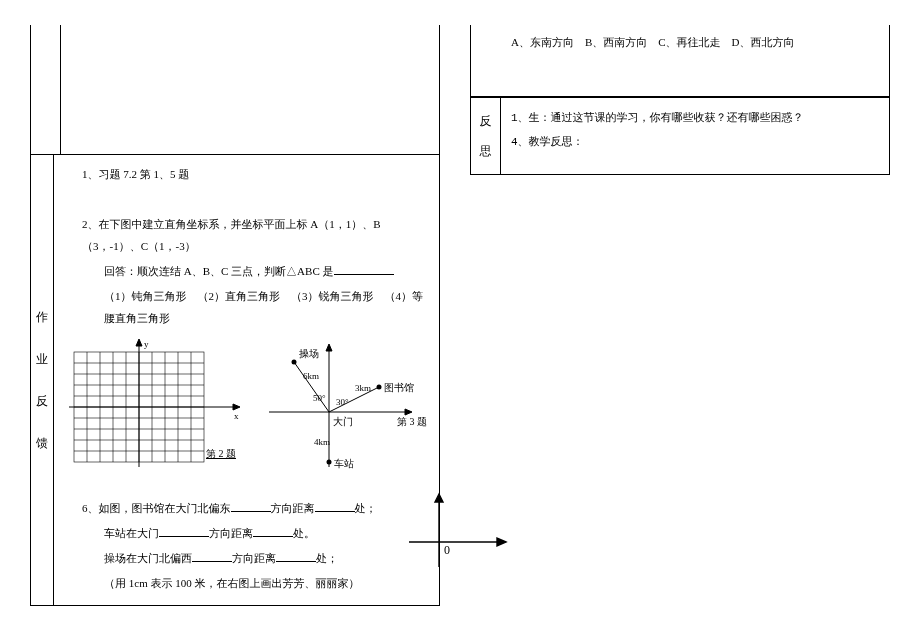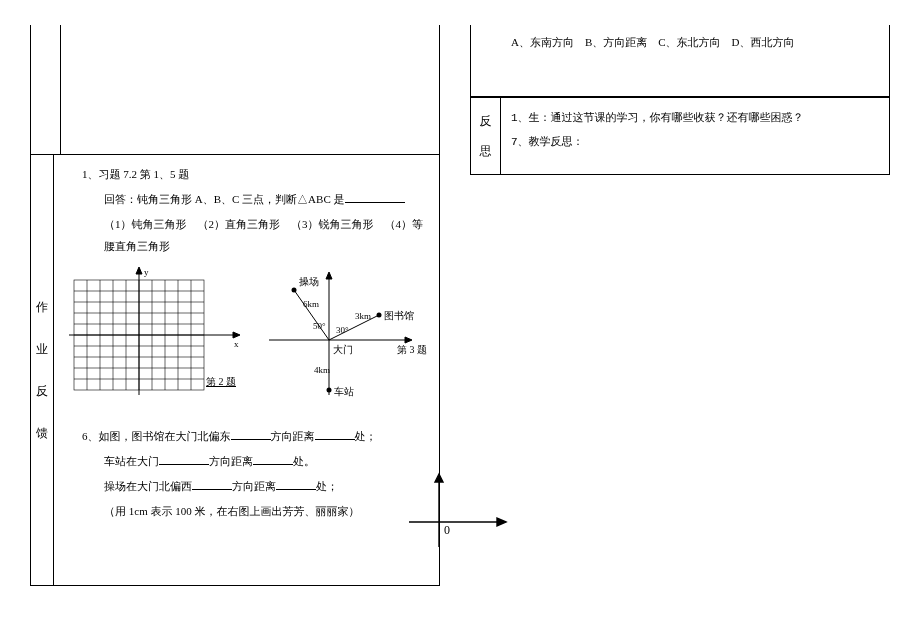--- a/index.html
+++ b/index.html
@@ -137,22 +137,23 @@
   </div>
   <div class="left-panel-bottom">
     <div class="side-label">
       <span>作</span>
       <span>业</span>
       <span>反</span>
       <span>馈</span>
     </div>
     <div class="content-area">
       <div class="q-text">1、习题 7.2 第 1、5 题</div>
+      <div class="q-text gap-top">2、在下图中建立直角坐标系，并坐标平面上标 A（1，1）、B（3，-1）、C（1，-3）</div>
       <div class="q-text indent">
-        <span>回答：钝角三角形 A、B、C 三点，判断△ABC 是</span><span class="blank w60"></span>
+        <span>回答：顺次连结 A、B、C 三点，判断△ABC 是</span><span class="blank w60"></span>
       </div>
       <div class="q-text indent">（1）钝角三角形　（2）直角三角形　（3）锐角三角形　（4）等腰直角三角形</div>
 
       <div class="diagrams">
         <div class="grid-diagram">
           <svg width="175" height="145">
             <g stroke="#000" stroke-width="0.6" fill="none">
               <rect x="5" y="15" width="130" height="110"></rect>
               <line x1="18" y1="15" x2="18" y2="125"></line>
                 <line x1="31" y1="15" x2="31" y2="125"></line>
@@ -232,25 +233,25 @@
             <polygon points="102,50 93,46 93,54" fill="#000"></polygon>
           </g>
           <text x="40" y="62" font-size="12">0</text>
         </svg>
       </div>
     </div>
   </div>
 </div>
 
 <div class="right-top">
-  <div>A、东南方向　B、方向距离　C、东北方向　D、西北方向</div>
+  <div>A、东南方向　B、西南方向　C、再往北走　D、西北方向</div>
 </div>
 
 <div class="right-bottom">
   <div class="side-label2">
     <span>反</span>
     <span>思</span>
   </div>
   <div class="content2">
     <div>1、生：通过这节课的学习，你有哪些收获？还有哪些困惑？</div>
-    <div>7、教学反思：</div>
+    <div>4、教学反思：</div>
   </div>
 </div>
 
 </body></html>

